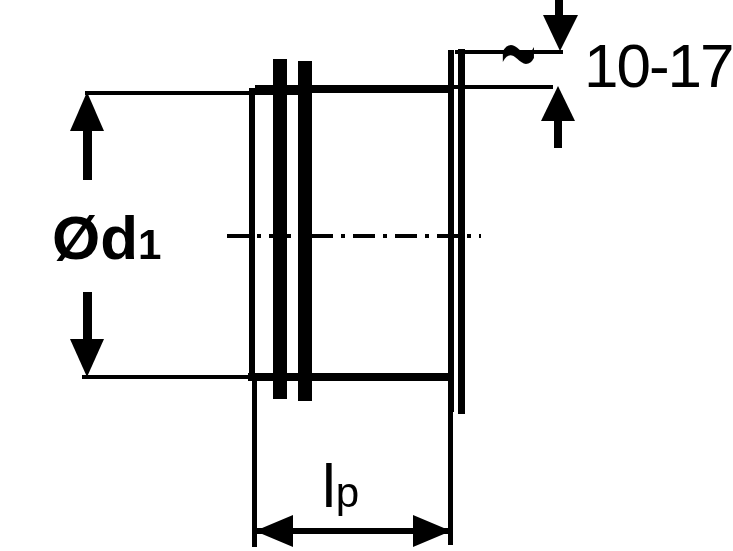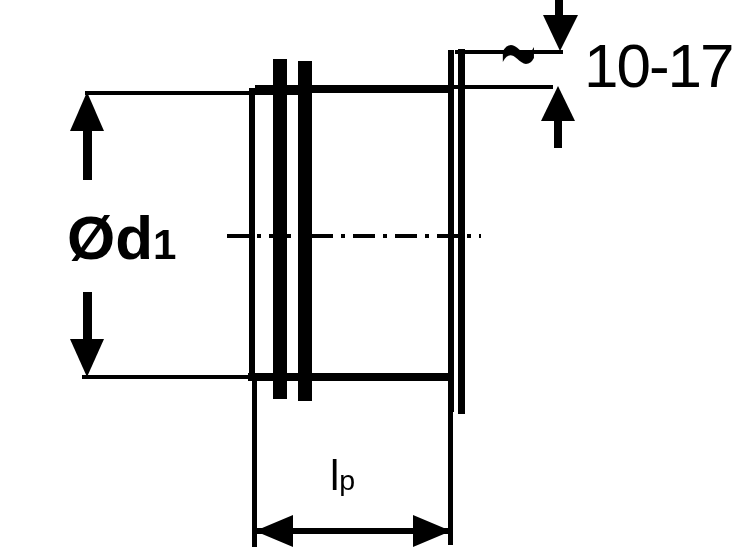--- a/index.html
+++ b/index.html
@@ -28,39 +28,38 @@
     color: #000000;
   }
   .label .sub {
     font-size: 0.68em;
   }
   .diameter-label {
     left: 52px;
     top: 207px;
     font-size: 62px;
     font-weight: bold;
-    margin-left: 15px;
   }
   .approx-symbol {
     left: 500px;
     top: -22px;
     font-size: 150px;
     transform: scaleX(0.42);
     transform-origin: 0 0;
   }
   .offset-range-label {
     left: 584px;
     top: 35px;
     font-size: 62px;
     letter-spacing: -2px;
   }
   .insertion-depth-label {
-    left: 330px;
+    left: 322px;
     top: 455px;
-    font-size: 42px;
+    font-size: 62px;
   }
   .ink { fill: #000000; }
   .cl  { stroke: #000000; }
 </style>
 </head>
 <body>
 
 <div class="canvas">
 
   <svg width="733" height="551" viewBox="0 0 733 551">

